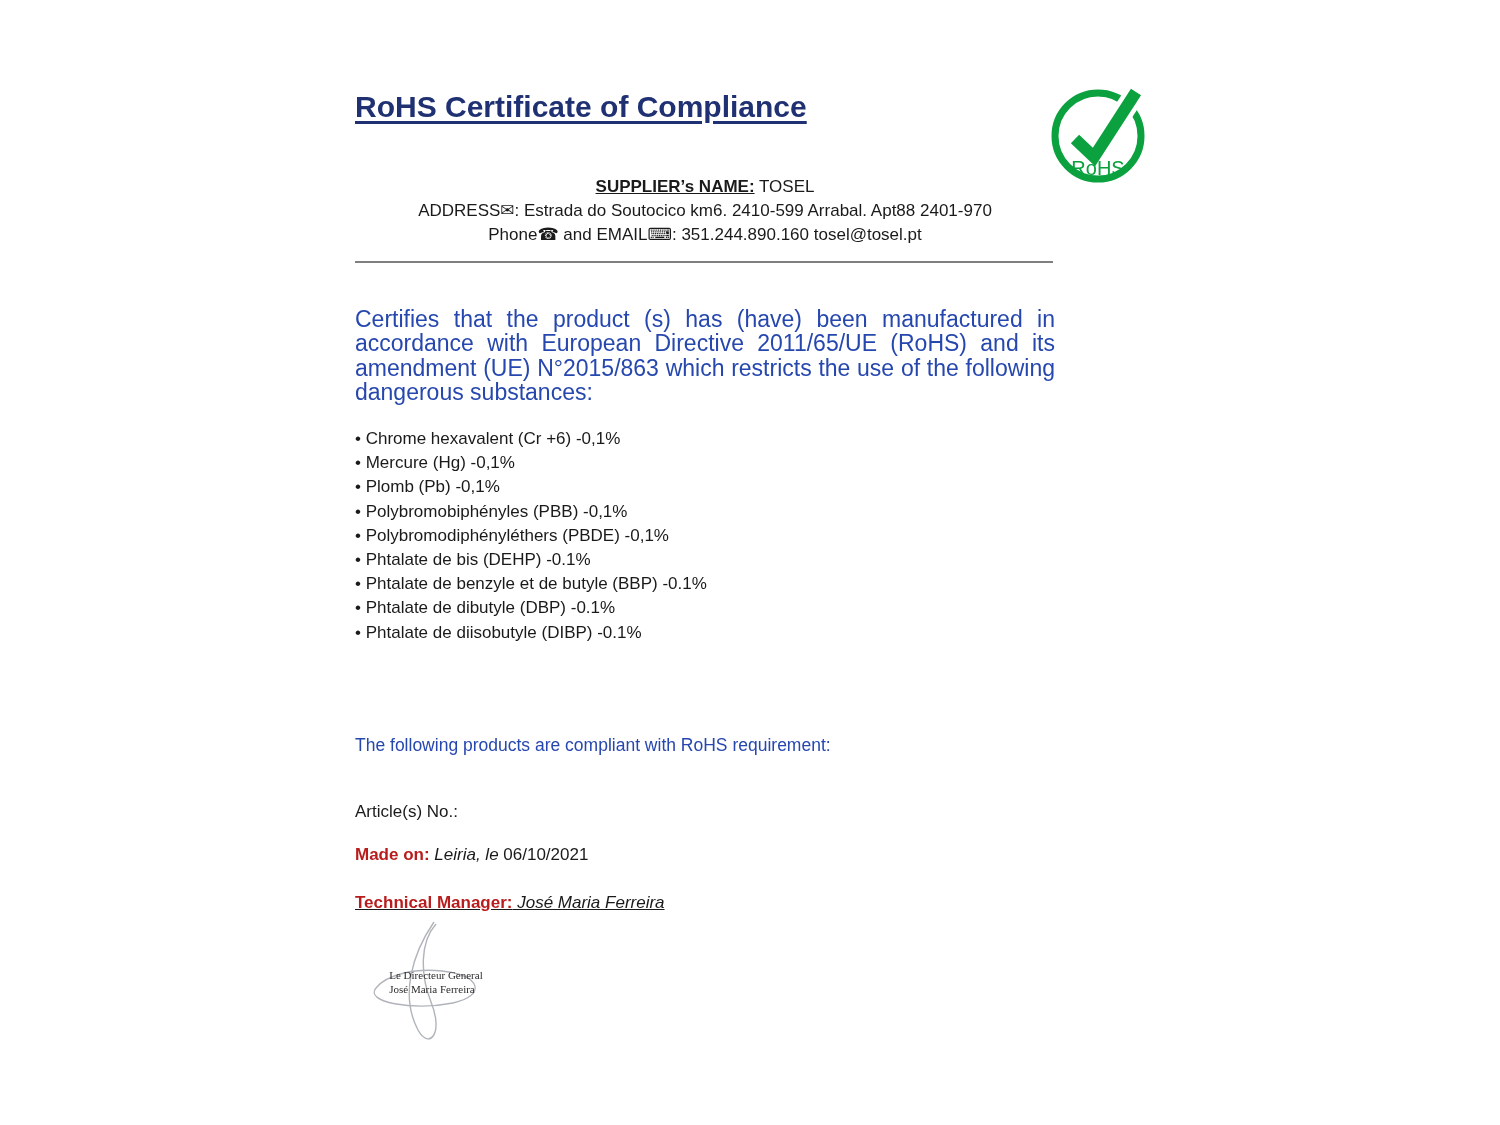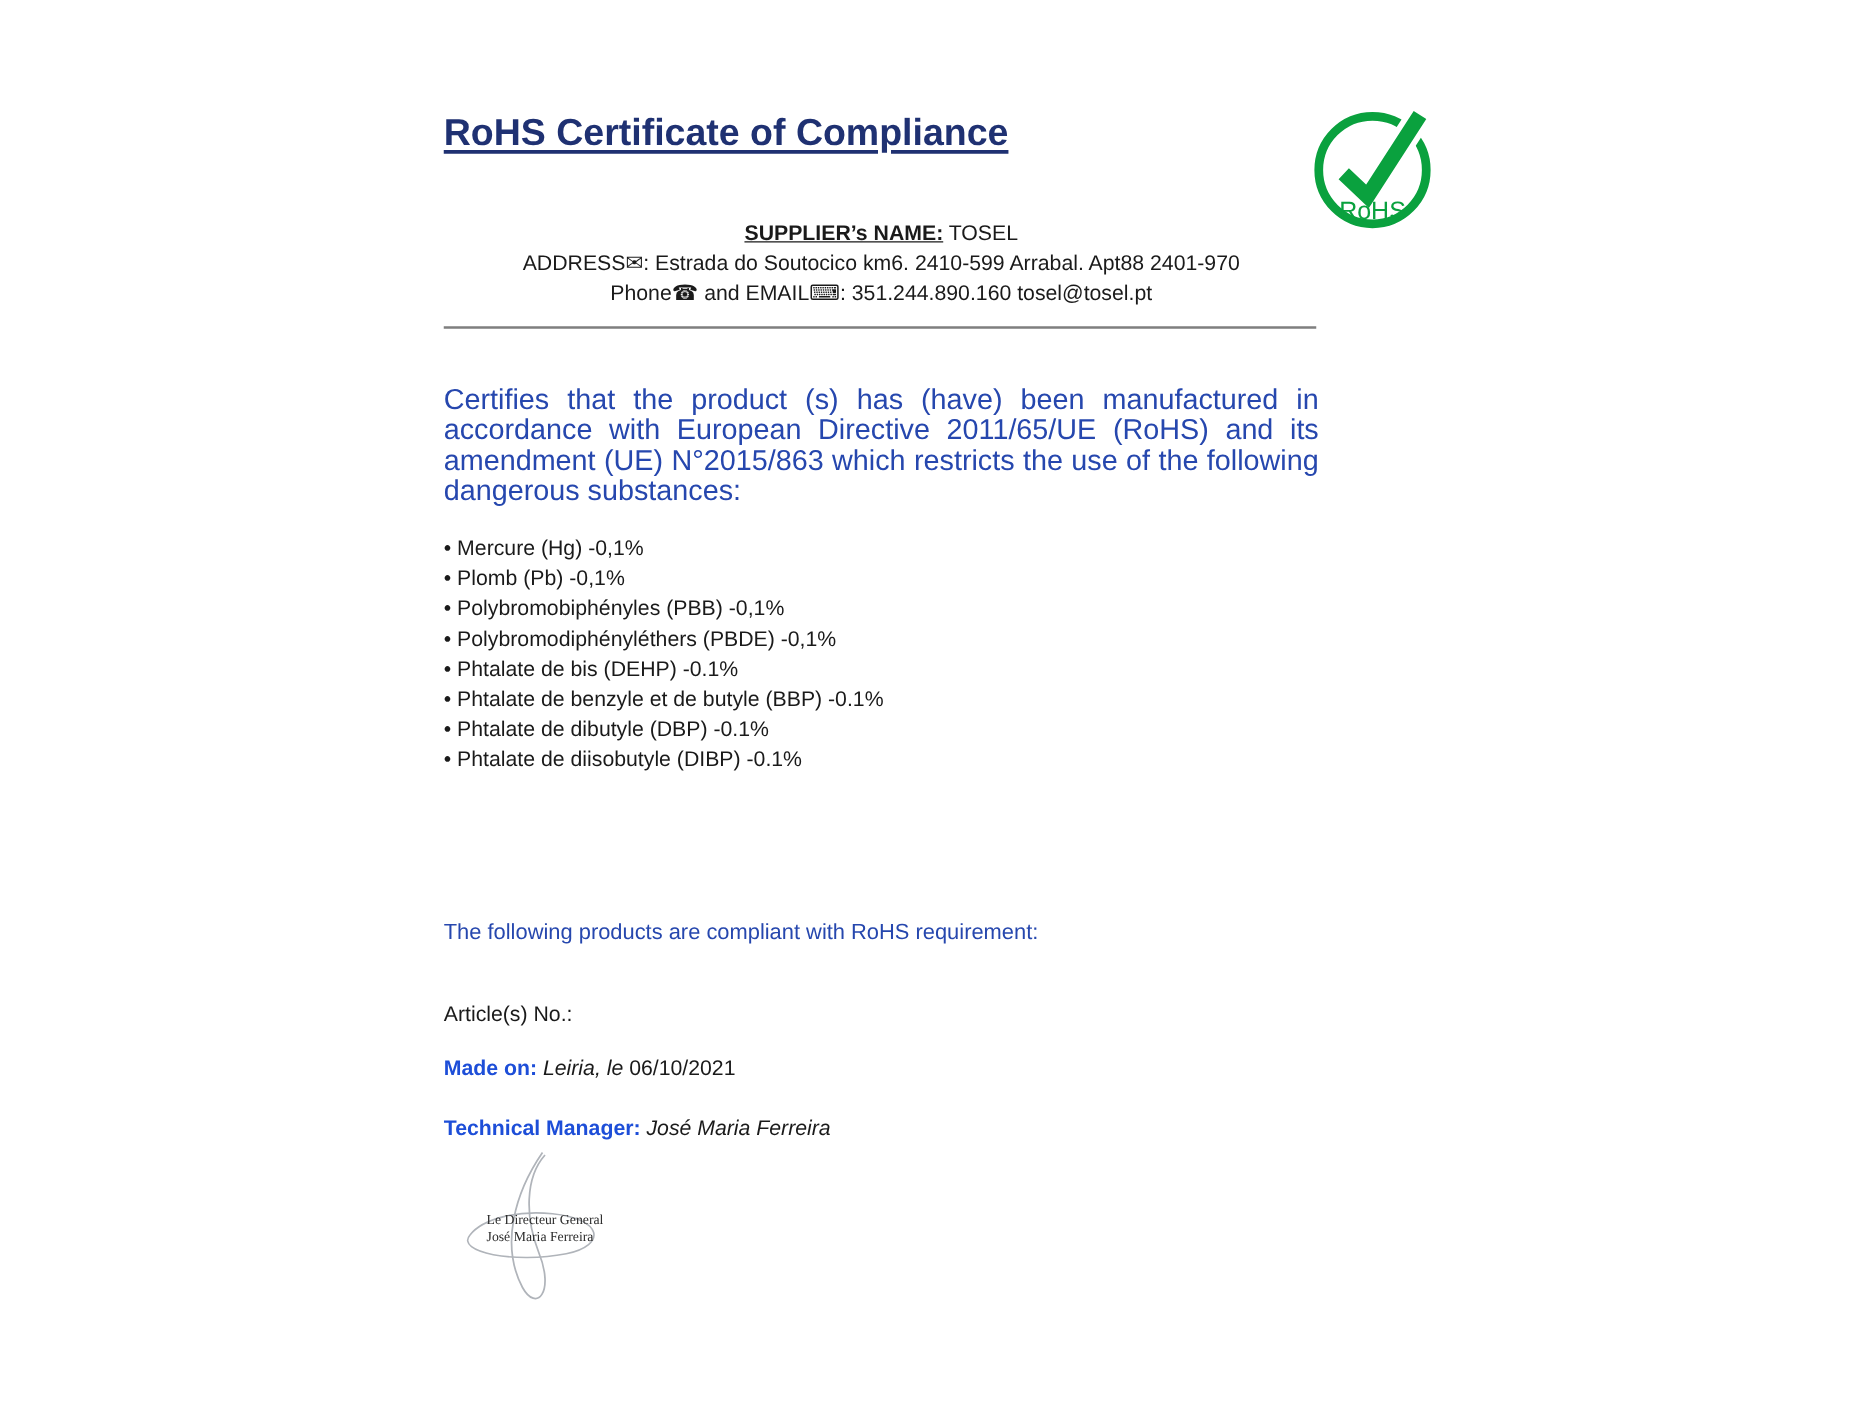--- a/index.html
+++ b/index.html
@@ -51,22 +51,22 @@
   .substances li::before { content: "• "; }
 
   .compliance {
     position: absolute; left: 355px; top: 735px;
     font-size: 17.5px; color: #2647ae;
   }
 
   .article { position: absolute; left: 355px; top: 777px; font-size: 17px; margin-top: 25px; }
 
   .made-on { position: absolute; left: 355px; top: 845px; font-size: 17px; }
-  .tech    { position: absolute; left: 355px; top: 893px; font-size: 17px; }
-  .navy-bold { color: #1d4ed8; font-weight: bold; }
+  .tech    { position: absolute; left: 355px; top: 893px; font-size: 17px; text-decoration: underline; }
+  .navy-bold { color: #b91c1c; font-weight: bold; }
   .italic { font-style: italic; }
 
   .signature { position: absolute; left: 356px; top: 920px; width: 170px; height: 135px; }
   .sig-text { font-family: "Liberation Serif", "DejaVu Serif", serif; fill: #2b2b2b; }
 </style>
 </head>
 <body>
 
 <div class="page">
 
@@ -91,20 +91,21 @@
     <div>
       <span>Phone☎ and EMAIL⌨:</span><span> 351.244.890.160 tosel@tosel.pt</span>
     </div>
   </div>
 
   <hr class="sep">
 
   <p class="statement">Certifies that the product (s) has (have) been manufactured in accordance with European Directive 2011/65/UE (RoHS) and its amendment (UE) N°2015/863 which restricts the use of the following dangerous substances:</p>
 
   <ul class="substances">
+    <li>Chrome hexavalent (Cr +6) -0,1%</li>
     <li>Mercure (Hg) -0,1%</li>
     <li>Plomb (Pb) -0,1%</li>
     <li>Polybromobiphényles (PBB) -0,1%</li>
     <li>Polybromodiphényléthers (PBDE) -0,1%</li>
     <li>Phtalate de bis (DEHP) -0.1%</li>
     <li>Phtalate de benzyle et de butyle (BBP) -0.1%</li>
     <li>Phtalate de dibutyle (DBP) -0.1%</li>
     <li>Phtalate de diisobutyle (DIBP) -0.1%</li>
   </ul>
 

